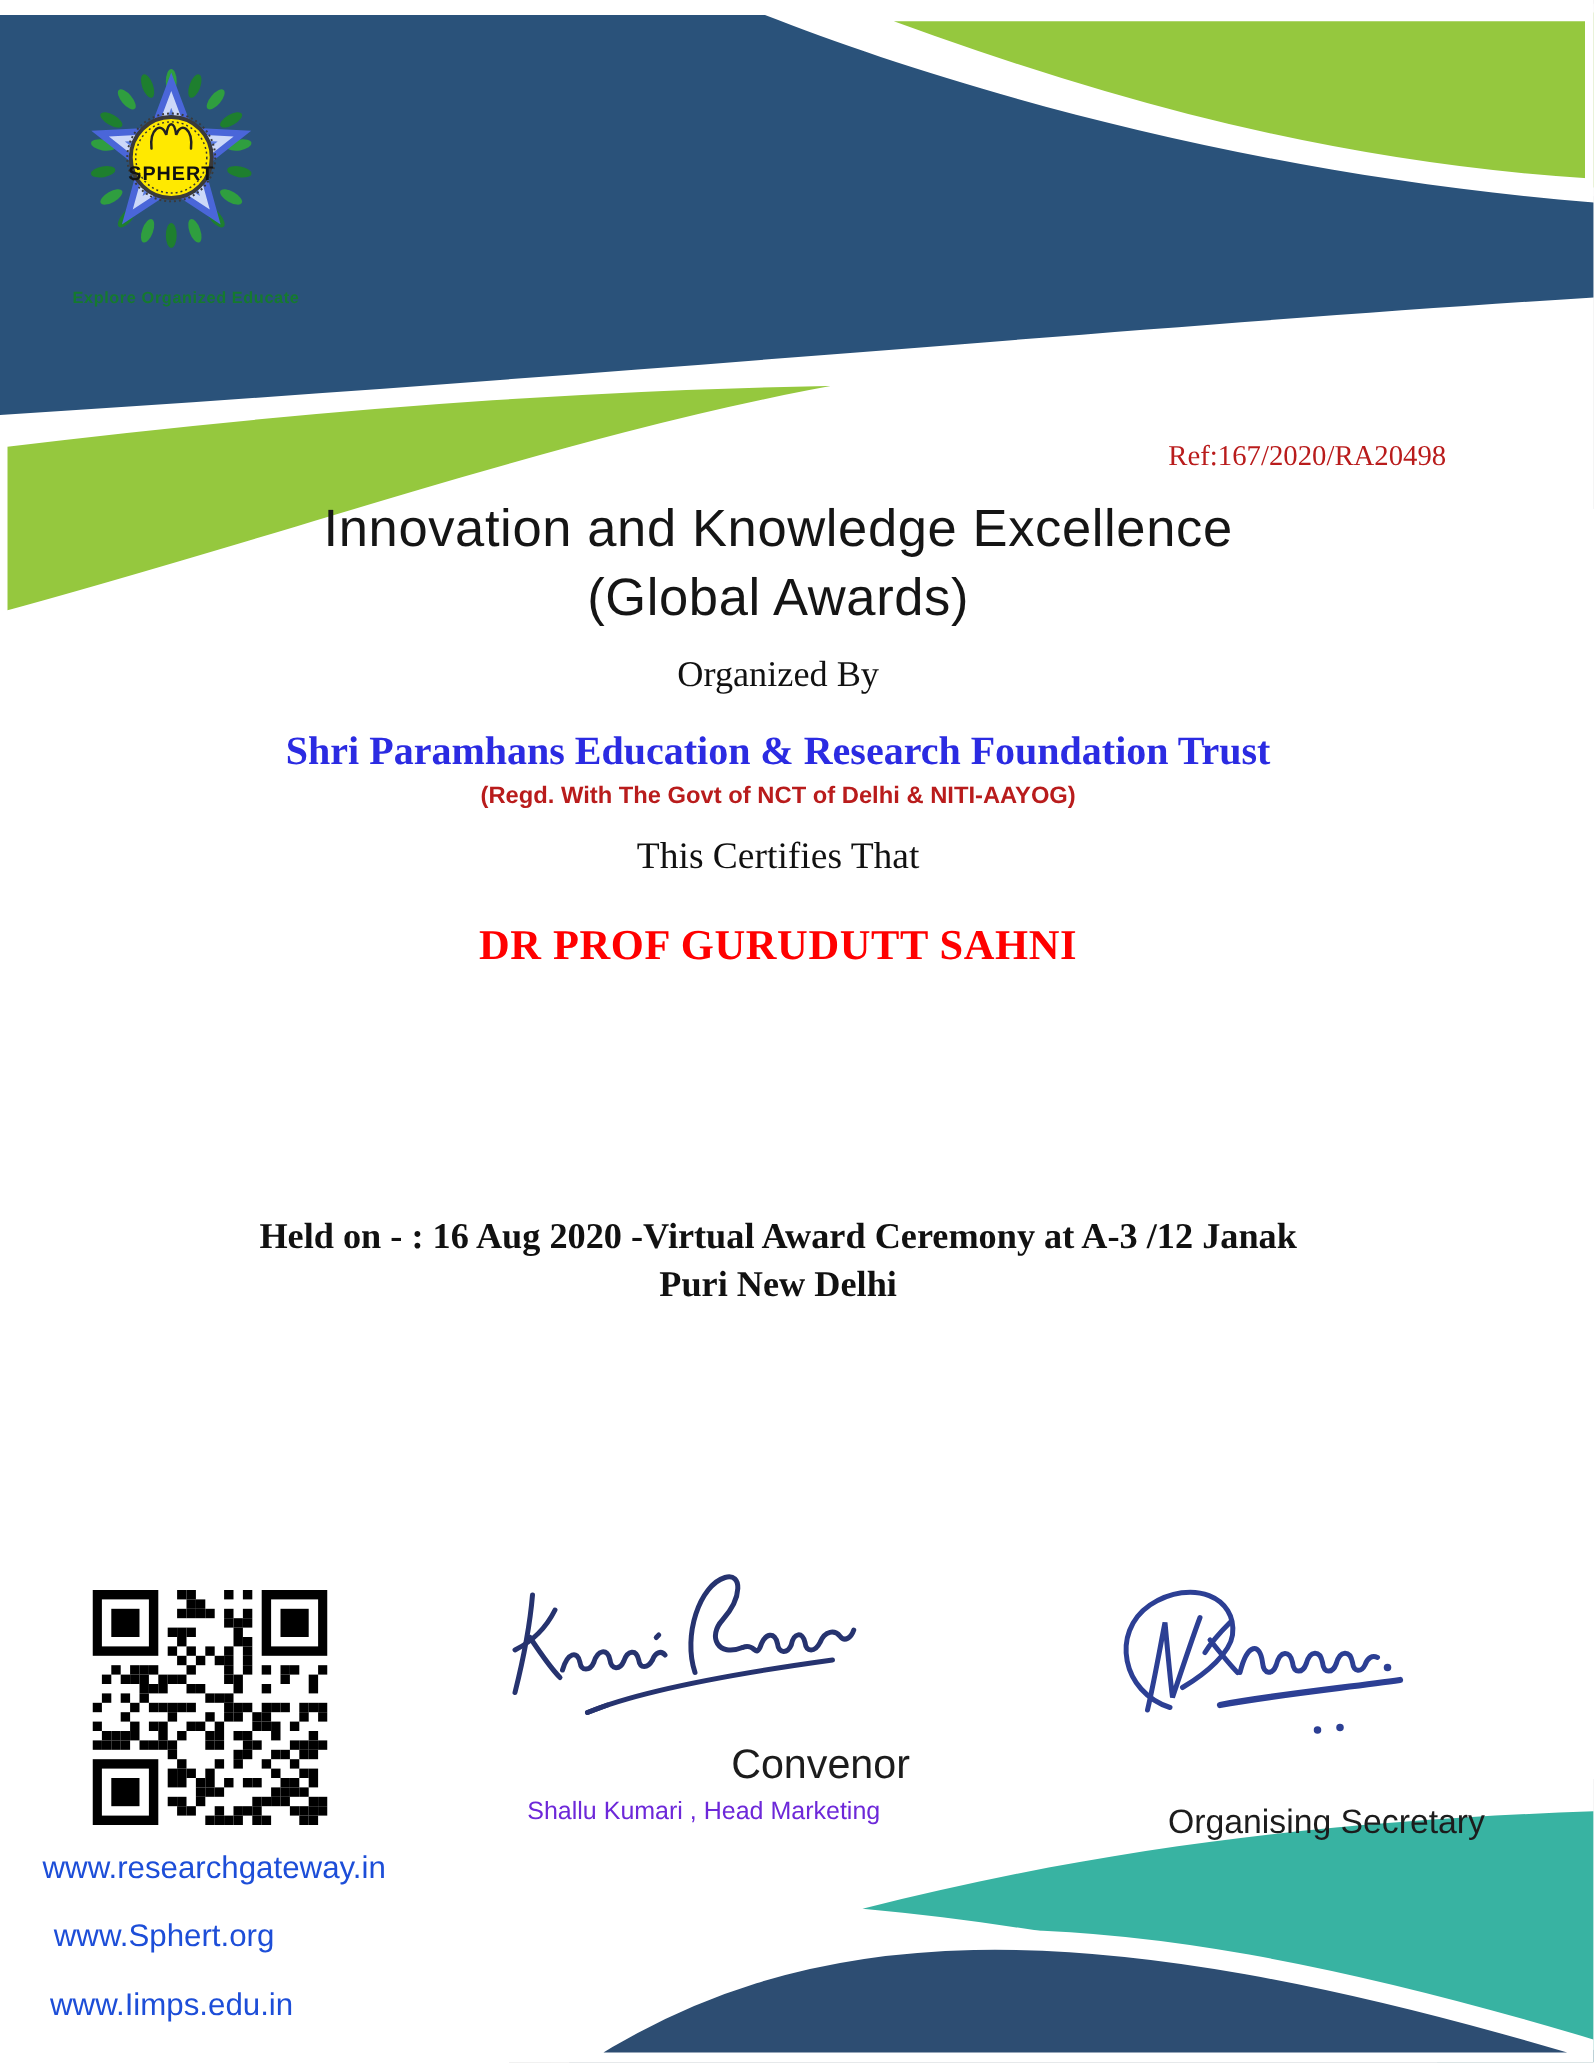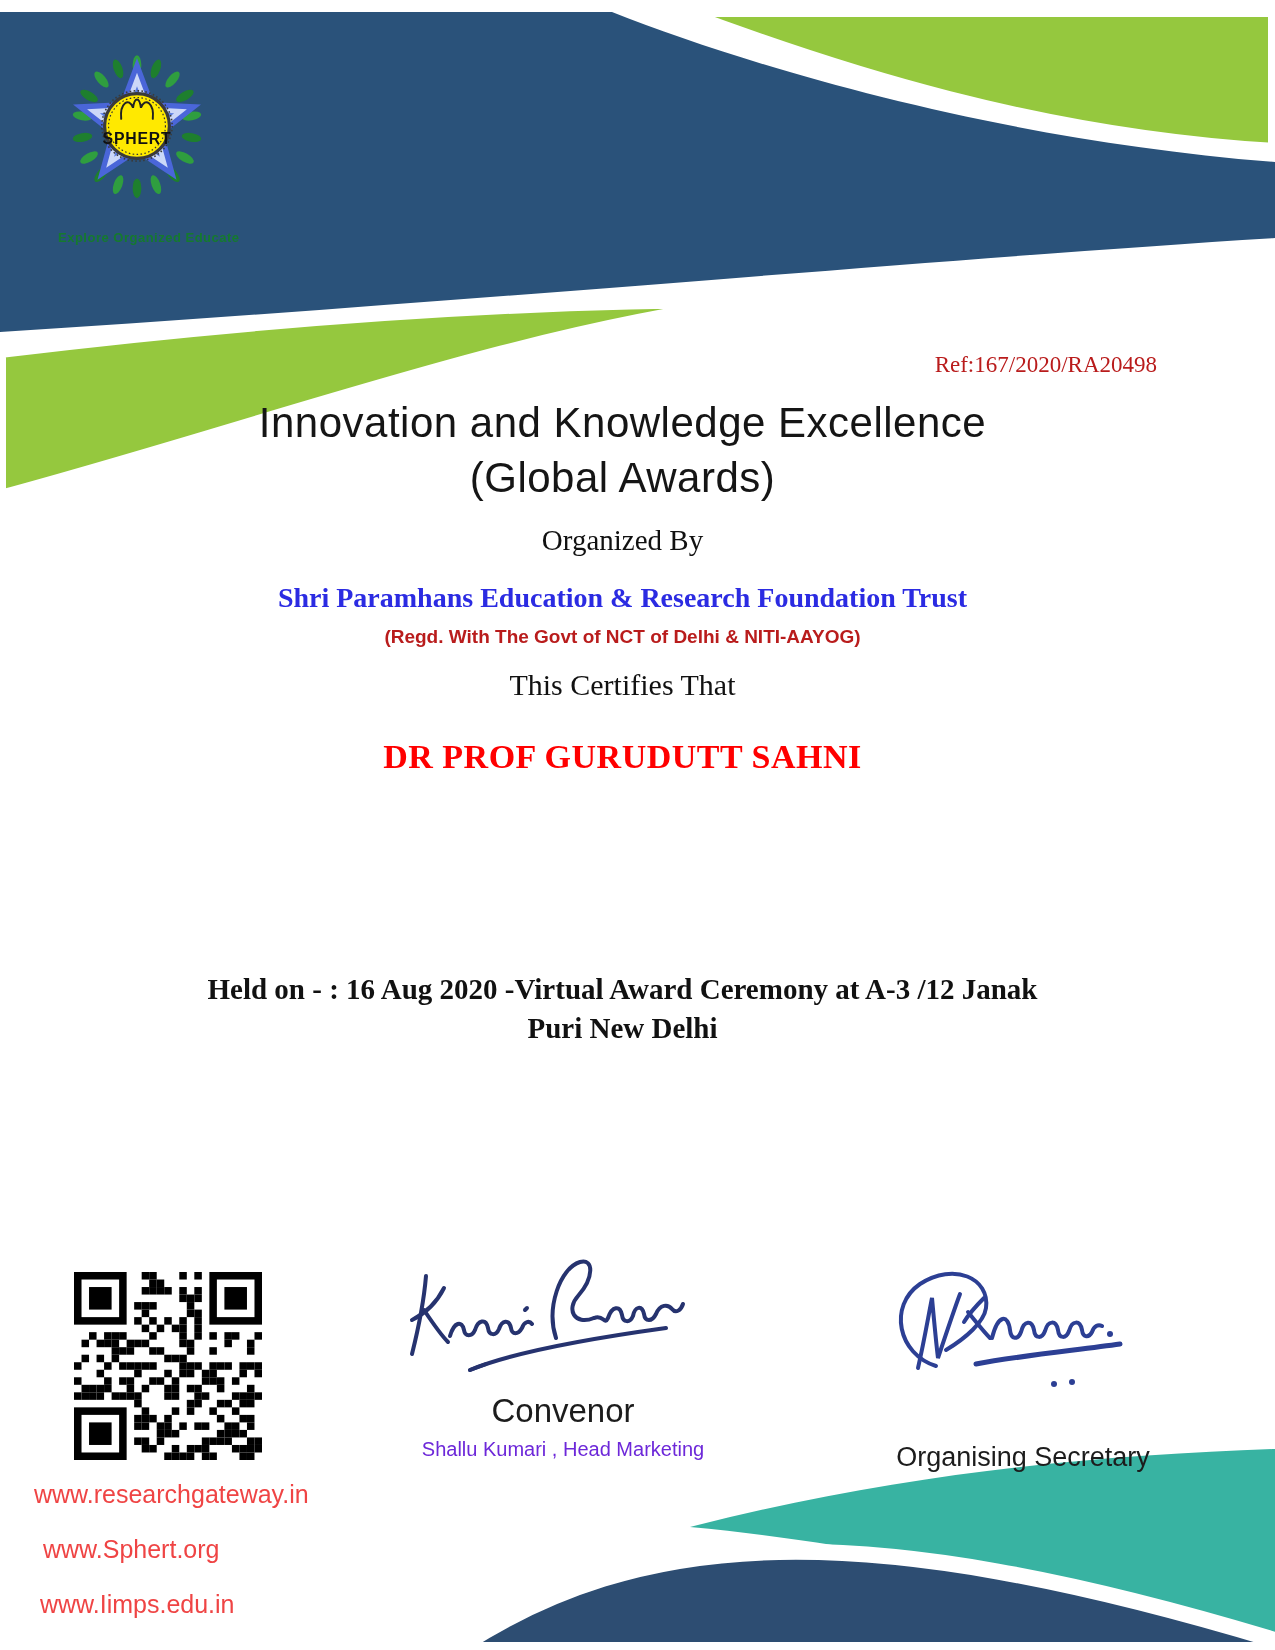--- a/index.html
+++ b/index.html
@@ -9,38 +9,38 @@
   .deco-top{position:absolute;top:0;left:0;z-index:1;}
   .deco-bottom{position:absolute;bottom:0;left:0;z-index:1;}
   .logo{position:absolute;left:58px;top:46px;width:162px;z-index:3;text-align:right;}
   .logo-tagline{margin-top:2px;font-family:"Liberation Sans",sans-serif;font-weight:bold;
         font-size:13px;color:#157a2e;letter-spacing:.5px;white-space:nowrap;}
   .ref{position:absolute;top:352px;right:118px;z-index:3;font-size:23px;color:#b91c1c;}
   .title{position:absolute;top:396px;left:0;width:1245px;z-index:3;text-align:center;
         font-family:"Liberation Sans",sans-serif;font-size:42px;line-height:1.3;color:#151515;letter-spacing:.5px;}
   .center-line{position:absolute;left:0;width:1245px;text-align:center;z-index:3;color:#111;}
   .organized{top:524px;font-size:29px;}
-  .org-name{top:582px;font-size:28px;font-weight:bold;color:#2b2be2;}
+  .org-name{top:582px;font-size:32px;font-weight:bold;color:#2b2be2;}
   .regd{top:626px;font-family:"Liberation Sans",sans-serif;font-weight:bold;font-size:19px;color:#b91c1c;}
   .certifies{top:668px;font-size:30px;}
   .recipient{top:738px;font-size:34px;font-weight:bold;color:#ff0000;letter-spacing:.5px;}
   .award-line{top:826px;font-size:29px;}
   .award-line b{font-size:30px;}
   .field-line{top:906px;font-size:29px;}
   .field-line b{margin-left:20px;font-size:30px;}
   .held-on{top:970px;font-size:29px;font-weight:bold;line-height:1.35;}
   .qr{position:absolute;left:74px;top:1272px;width:188px;height:188px;z-index:3;}
   .sig{position:absolute;z-index:3;text-align:center;font-family:"Liberation Sans",sans-serif;color:#1c1c1c;}
   .sig-left{left:398px;top:1238px;width:330px;}
   .sig-right{left:858px;top:1258px;width:330px;}
-  .sig-role{font-size:33px;margin-top:4px;}
+  .sig-role{font-size:33px;margin-top:4px;text-align:right;}
   .sig-role-right{font-size:27px;margin-top:34px;}
   .sig-sub{font-size:20px;margin-top:8px;color:#6d28d9;}
   .websites{position:absolute;left:34px;top:1480px;z-index:3;
-        font-family:"Liberation Sans",sans-serif;font-size:25px;color:#ef4444;}
+        font-family:"Liberation Sans",sans-serif;font-size:25px;color:#1d4ed8;}
   .websites .site{margin-bottom:26px;white-space:nowrap;}
   .websites .site:nth-child(2){padding-left:9px;}
   .websites .site:nth-child(3){padding-left:6px;}
 </style>
 </head>
 <body>
 
 <div class="page">
 
   <svg class="deco-top" width="1275" height="540" viewBox="0 0 1275 540">

